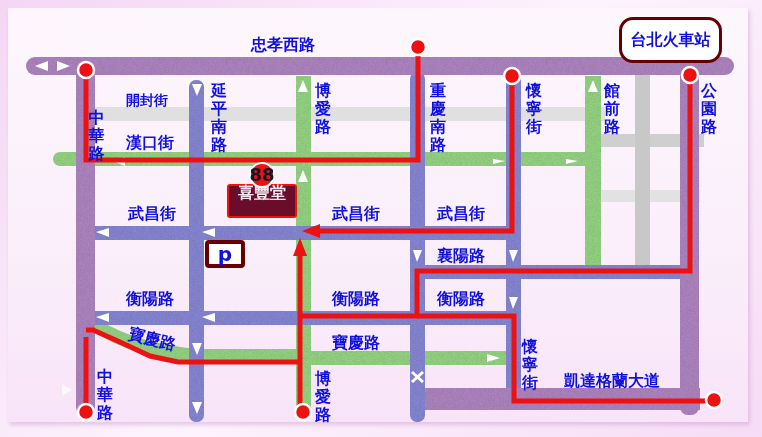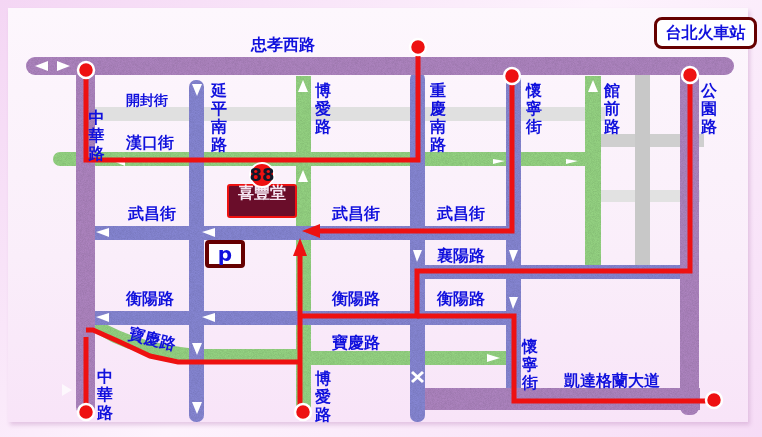--- a/index.html
+++ b/index.html
@@ -5,23 +5,23 @@
   html, body { margin:0; padding:0; }
   body { width:762px; height:437px; overflow:hidden; background:#fbe8fb; font-family:"DejaVu Sans","Liberation Sans",sans-serif; }
   .frame { position:absolute; left:0; top:0; width:762px; height:437px;
     background: linear-gradient(135deg,#f4d6f4 0%, #fdf3fd 50%, #f6dcf6 100%); text-decoration: underline; }
   .panel { position:absolute; left:8px; top:8px; width:740px; height:414px;
     background: linear-gradient(180deg,#fdf7fd 0%, #faeefa 60%, #f8e4f8 100%);
     box-shadow: 2px 3px 4px rgba(200,150,200,0.45); }
   svg { position:absolute; left:0; top:0; }
   .lbl { fill:#1111dd; font-weight:bold; font-size:16px; font-family:"DejaVu Sans","Liberation Sans",sans-serif; }
   .lbl-v { fill:#1111dd; font-weight:bold; font-size:16px; font-family:"DejaVu Sans","Liberation Sans",sans-serif; }
-  .station-box { position:absolute; left:619px; top:17px; width:103px; height:32px; box-sizing:border-box;
-    border:3px solid #660000; border-radius:8px; background:#fff; color:#1111dd; font-weight:bold; font-size:16px;
-    display:flex; align-items:center; justify-content:center; letter-spacing:0px;margin-left:35px; }
+  .station-box { position:absolute; left:619px; top:17px; width:103px; height:46px; box-sizing:border-box;
+    border:3px solid #660000; border-radius:14px; background:#fff; color:#1111dd; font-weight:bold; font-size:16px;
+    display:flex; align-items:center; justify-content:center; letter-spacing:0px; }
   .parking-box { position:absolute; left:205px; top:240px; width:40px; height:28px; box-sizing:border-box;
     border:4px solid #660000; border-radius:4px; background:#fff; color:#1111dd; font-weight:bold; font-size:20px;
     display:flex; align-items:center; justify-content:center; line-height:1; }
   .dest-box { position:absolute; left:227px; top:184px; width:70px; height:34px; box-sizing:border-box;
     border:2px solid #ee1111; border-radius:3px; background:#6a0d2a; color:#f4e4f0; font-weight:bold; font-size:16px;
     display:flex; align-items:flex-end; justify-content:center; padding-bottom:12px; }
   .dest-badge { position:absolute; left:249px; top:162px; width:26px; height:26px; border-radius:50%;
     background:#ee1111; border:2px solid #fff; box-sizing:border-box; color:#0f172a; font-weight:bold; font-size:18px;
     display:flex; align-items:center; justify-content:center; line-height:1; }
 </style>

